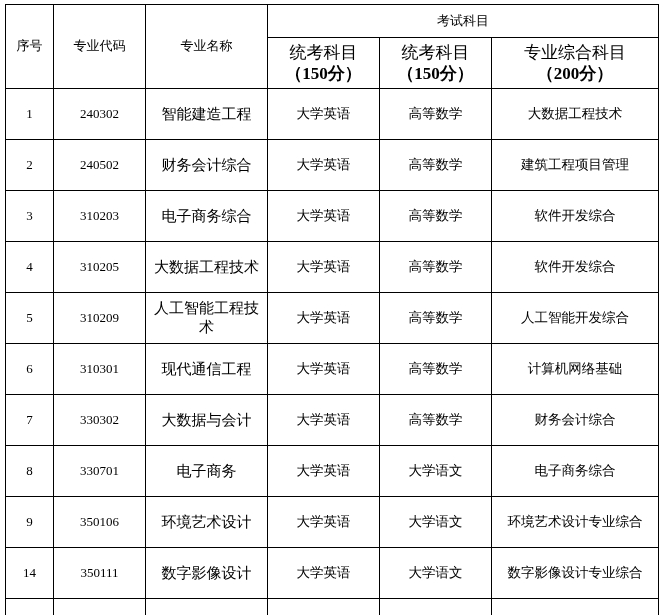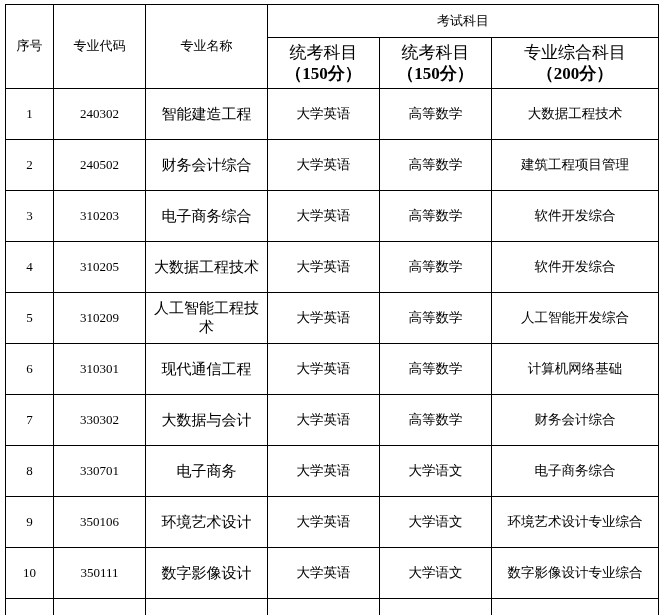--- a/index.html
+++ b/index.html
@@ -173,21 +173,21 @@
         </tr>
         <tr>
           <td class="body-cell num-cell">9</td>
           <td class="body-cell num-cell">350106</td>
           <td class="body-cell major-cell">环境艺术设计</td>
           <td class="body-cell">大学英语</td>
           <td class="body-cell">大学语文</td>
           <td class="body-cell">环境艺术设计专业综合</td>
         </tr>
         <tr>
-          <td class="body-cell num-cell">10</td>
+          <td class="body-cell num-cell">14</td>
           <td class="body-cell num-cell">350111</td>
           <td class="body-cell major-cell">数字影像设计</td>
           <td class="body-cell">大学英语</td>
           <td class="body-cell">大学语文</td>
           <td class="body-cell">数字影像设计专业综合</td>
         </tr>
         <tr>
           <td class="body-cell num-cell">11</td>
           <td class="body-cell num-cell">360206</td>
           <td class="body-cell major-cell">数字动画</td>

